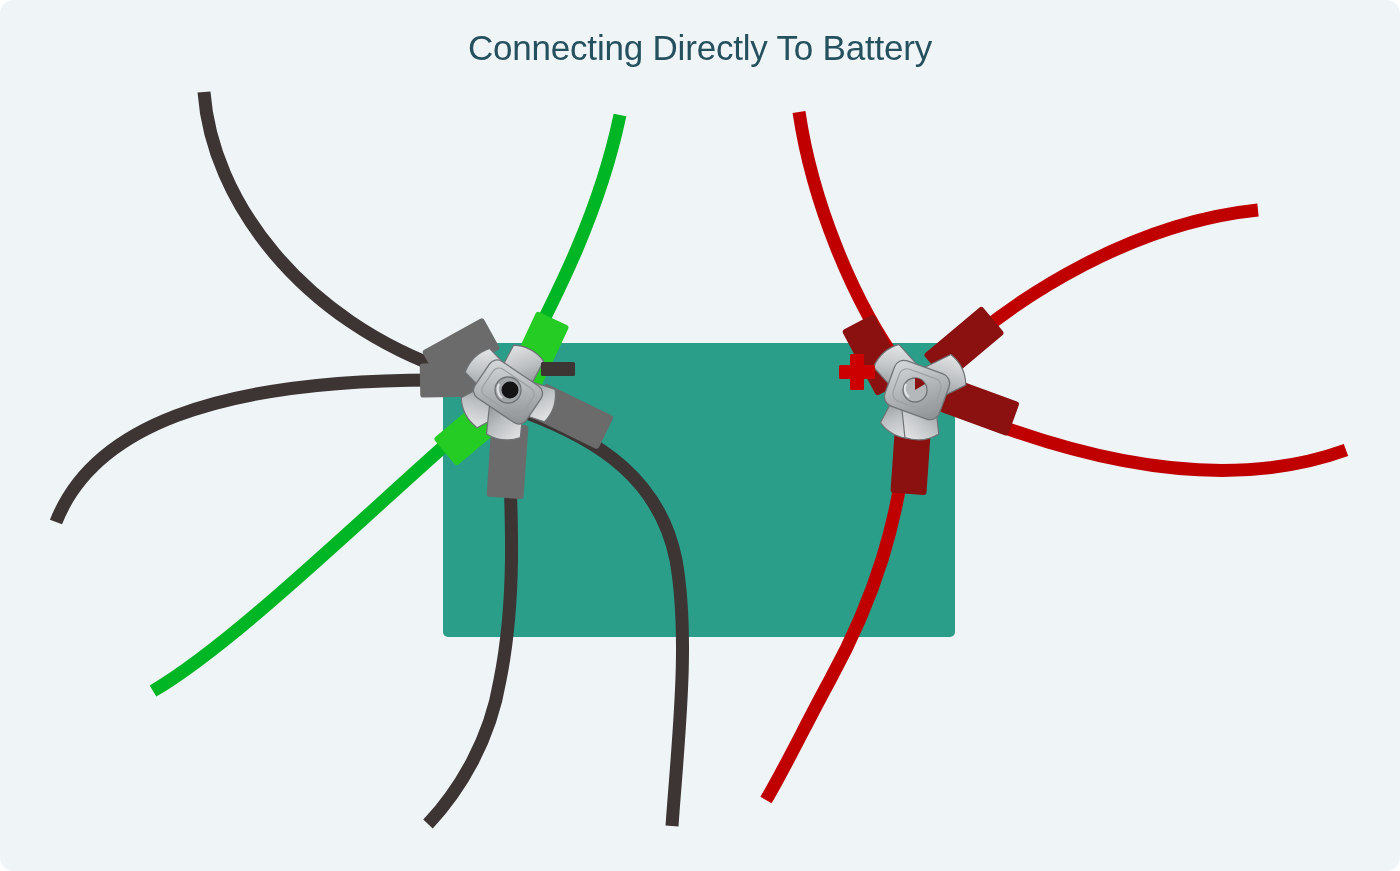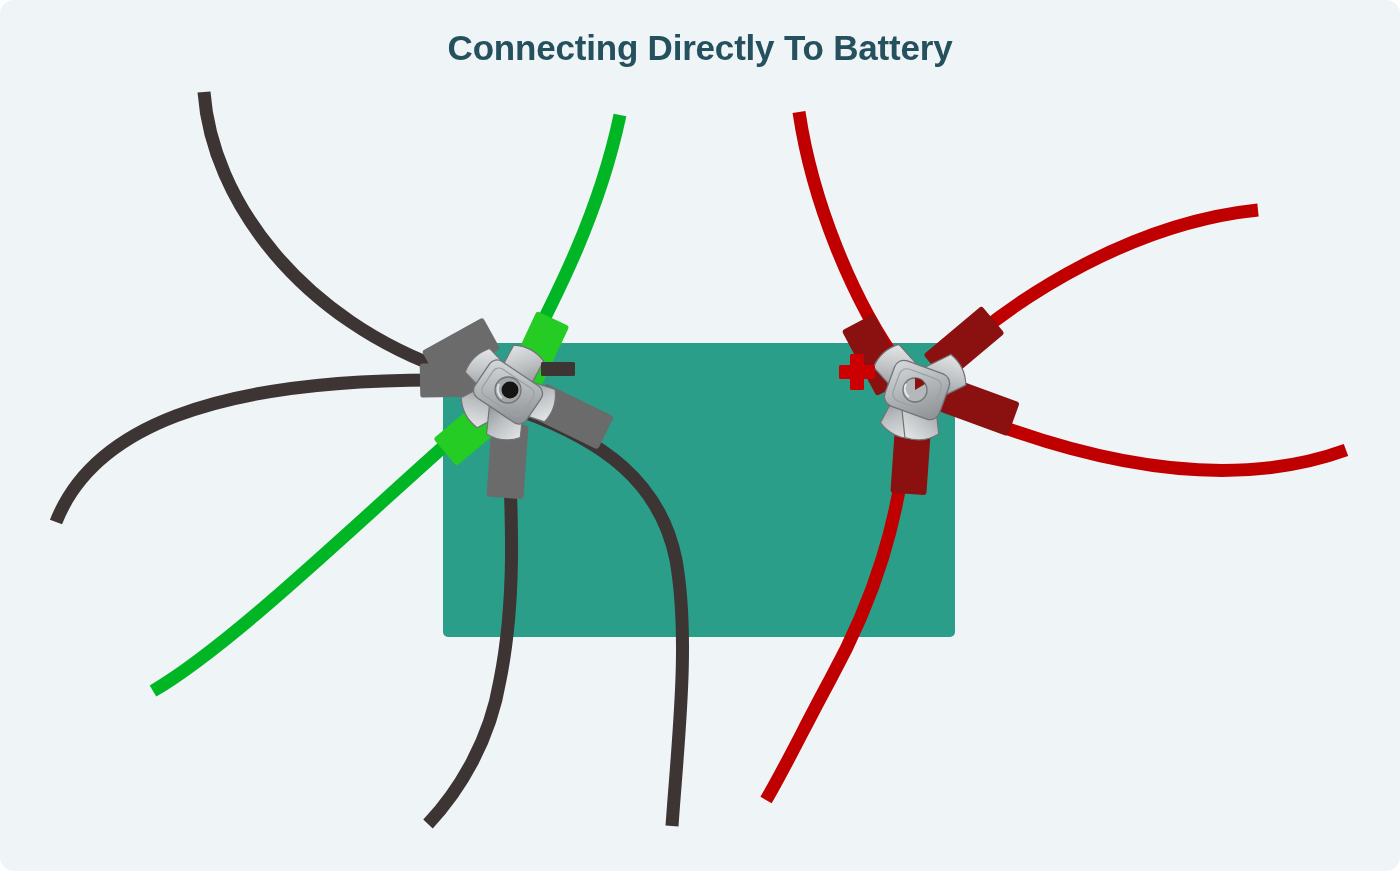--- a/index.html
+++ b/index.html
@@ -16,21 +16,21 @@
     overflow: hidden;
     font-family: "Liberation Sans", sans-serif;
   }
   #diagram-title {
     position: absolute;
     left: 0;
     top: 28px;
     width: 1400px;
     text-align: center;
     font-size: 35px;
-    font-weight: bold;
+    font-weight: normal;
     letter-spacing: -0.2px;
     color: #25505e;
     font-family: "Liberation Sans", sans-serif;
     user-select: none;
   }
   #scene {
     position: absolute;
     left: 0;
     top: 0;
   }

